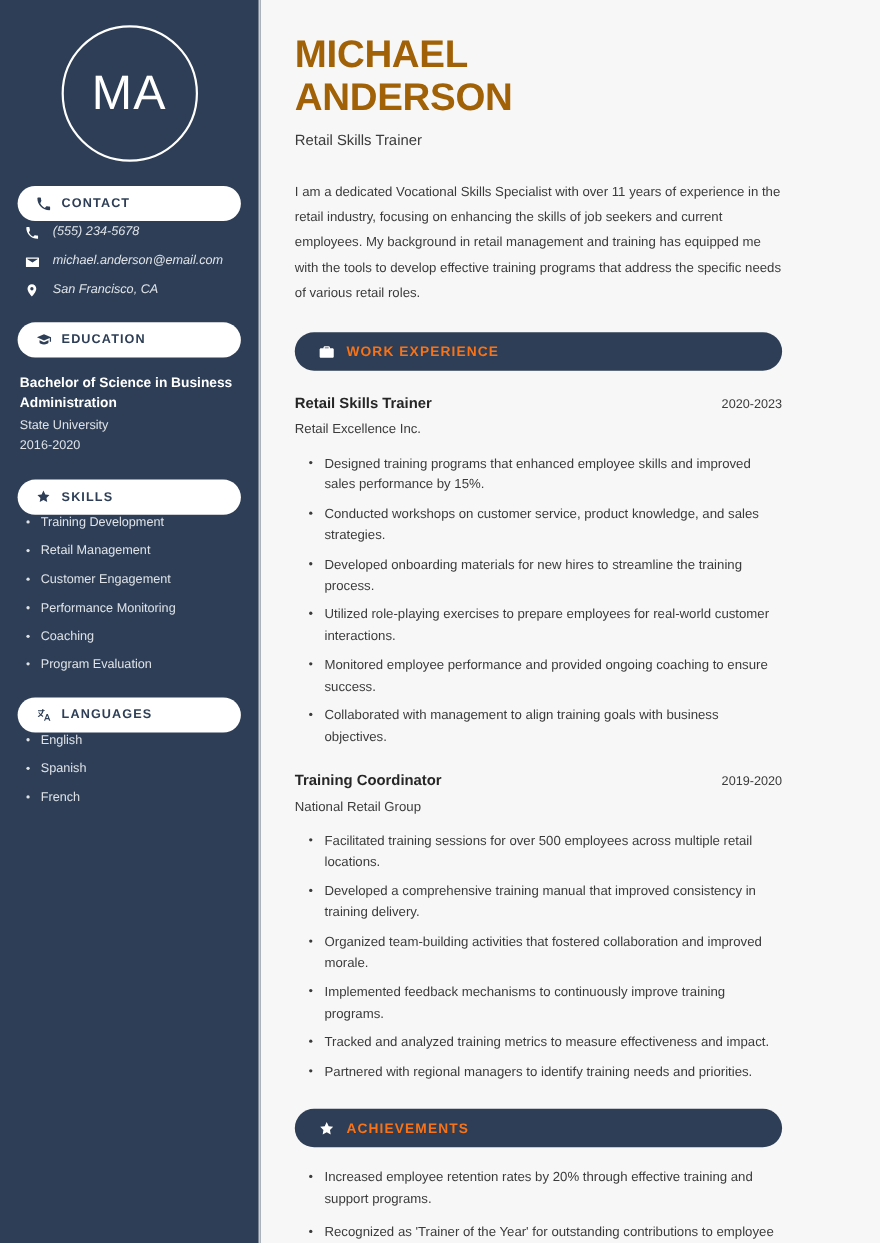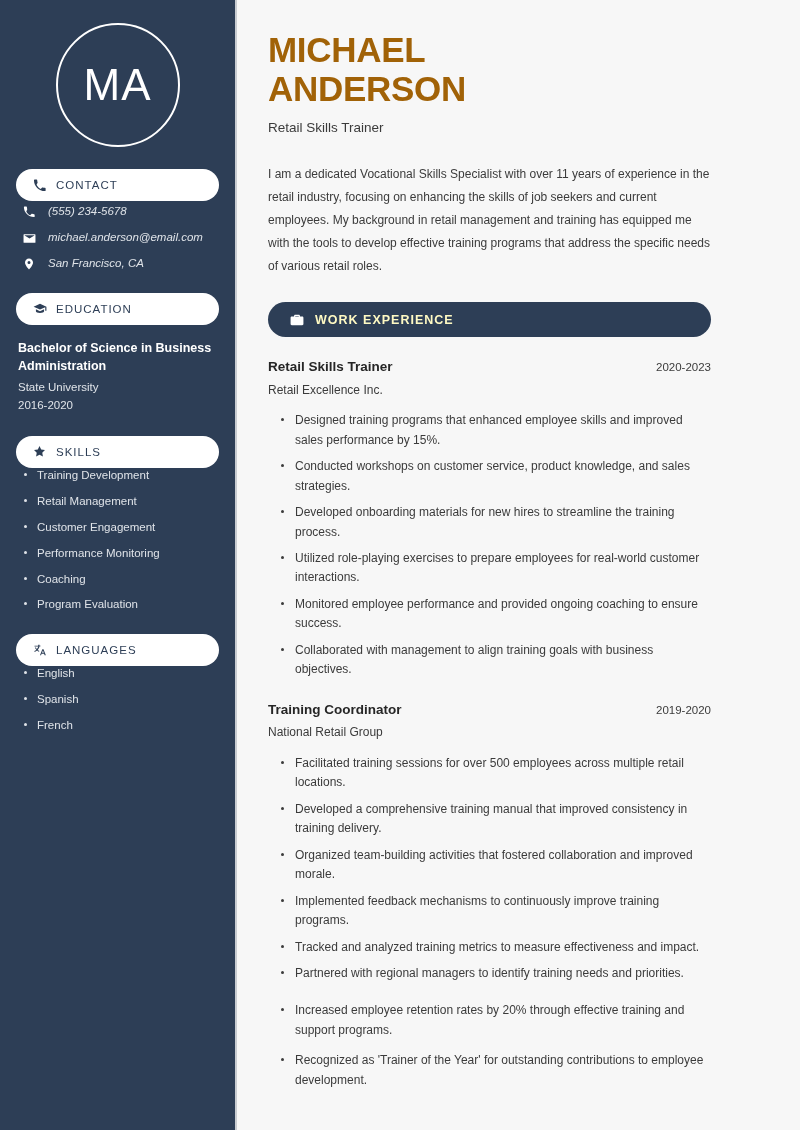--- a/index.html
+++ b/index.html
@@ -61,21 +61,21 @@
   }
   .pill .pill-icon {
     display:flex; align-items:center; justify-content:center;
     width:15px; height:15px;
     color:#2d3e56;
   }
   .pill .pill-icon svg { display:block; fill:#2d3e56; }
   .pill-label {
     color:#2d3e56;
     font-size:11.5px;
-    font-weight:normal;
+    font-weight:bold;
     letter-spacing:1.0px;
   }
 
   .contact-list { margin-top:4px; padding-left:6px;font-style:italic; }
   .contact-row {
     display:flex;
     align-items:center;
     gap:12px;
     margin-bottom:12px;
   }
@@ -163,21 +163,21 @@
     align-items:center;
     padding:0 21px;
     gap:11px;
   }
   .section-bar .sec-icon {
     width:15px; height:15px;
     display:flex; align-items:center; justify-content:center;
   }
   .section-bar .sec-icon svg { display:block; fill:#ffffff; }
   .section-bar-label {
-    color:#fef9c3;
+    color:#f97316;
     font-size:12.5px;
     font-weight:bold;
     letter-spacing:1.0px;
   }
 
   .job { margin-top:21px; }
   .job-head {
     display:flex;
     justify-content:space-between;
     align-items:baseline;
@@ -370,20 +370,28 @@
       <ul class="bullets">
         <li>Facilitated training sessions for over 500 employees across multiple retail locations.</li>
         <li>Developed a comprehensive training manual that improved consistency in training delivery.</li>
         <li>Organized team-building activities that fostered collaboration and improved morale.</li>
         <li>Implemented feedback mechanisms to continuously improve training programs.</li>
         <li>Tracked and analyzed training metrics to measure effectiveness and impact.</li>
         <li>Partnered with regional managers to identify training needs and priorities.</li>
       </ul>
     </div>
 
+    <div class="section-bar">
+      <span class="sec-icon">
+        <svg width="14" height="14" viewBox="0 0 24 24">
+            <path d="M12 1.8l3.1 6.4 7 1-5 4.9 1.2 7-6.3-3.3-6.3 3.3 1.2-7-5-4.9 7-1z"></path>
+          </svg>
+      </span>
+      <span class="section-bar-label">ACHIEVEMENTS</span>
+    </div>
 
     <ul class="bullets achieve">
       <li>Increased employee retention rates by 20% through effective training and support programs.</li>
       <li>Recognized as 'Trainer of the Year' for outstanding contributions to employee development.</li>
     </ul>
 
   </main>
 </div>
 
 </body></html>

